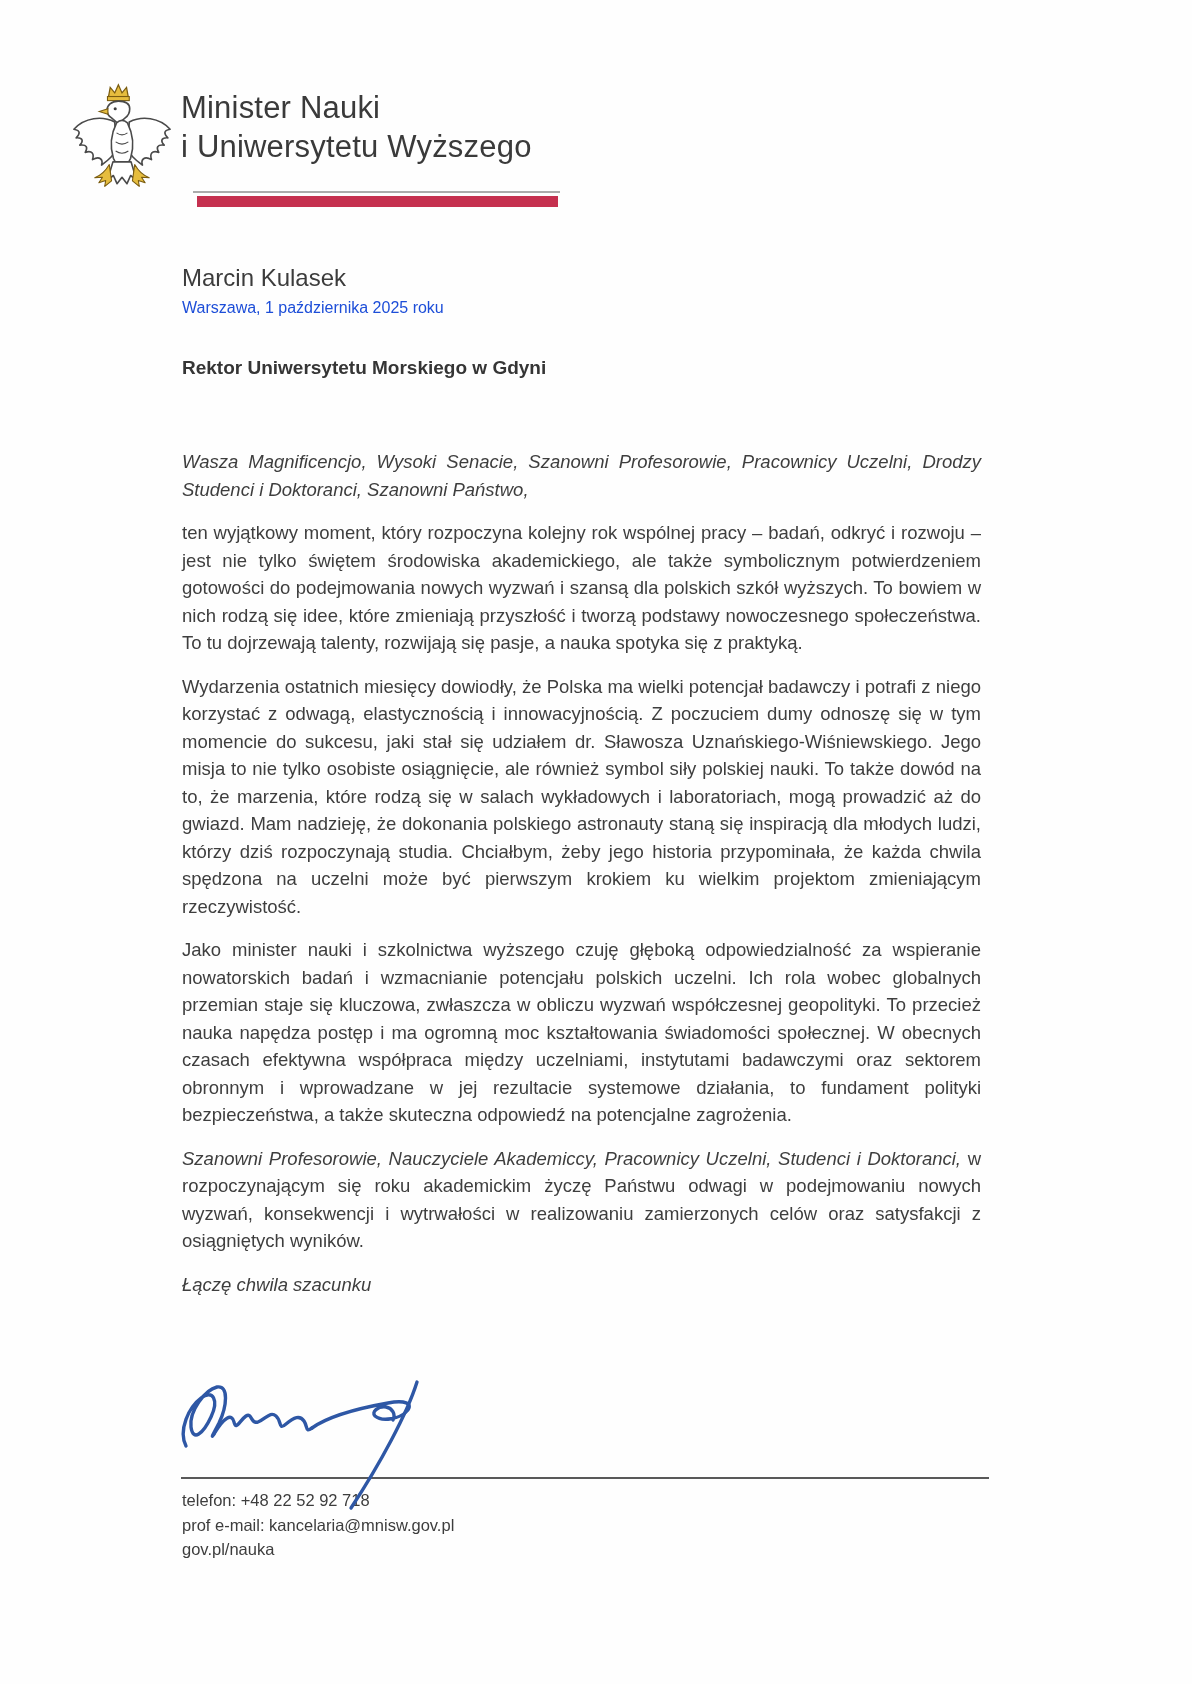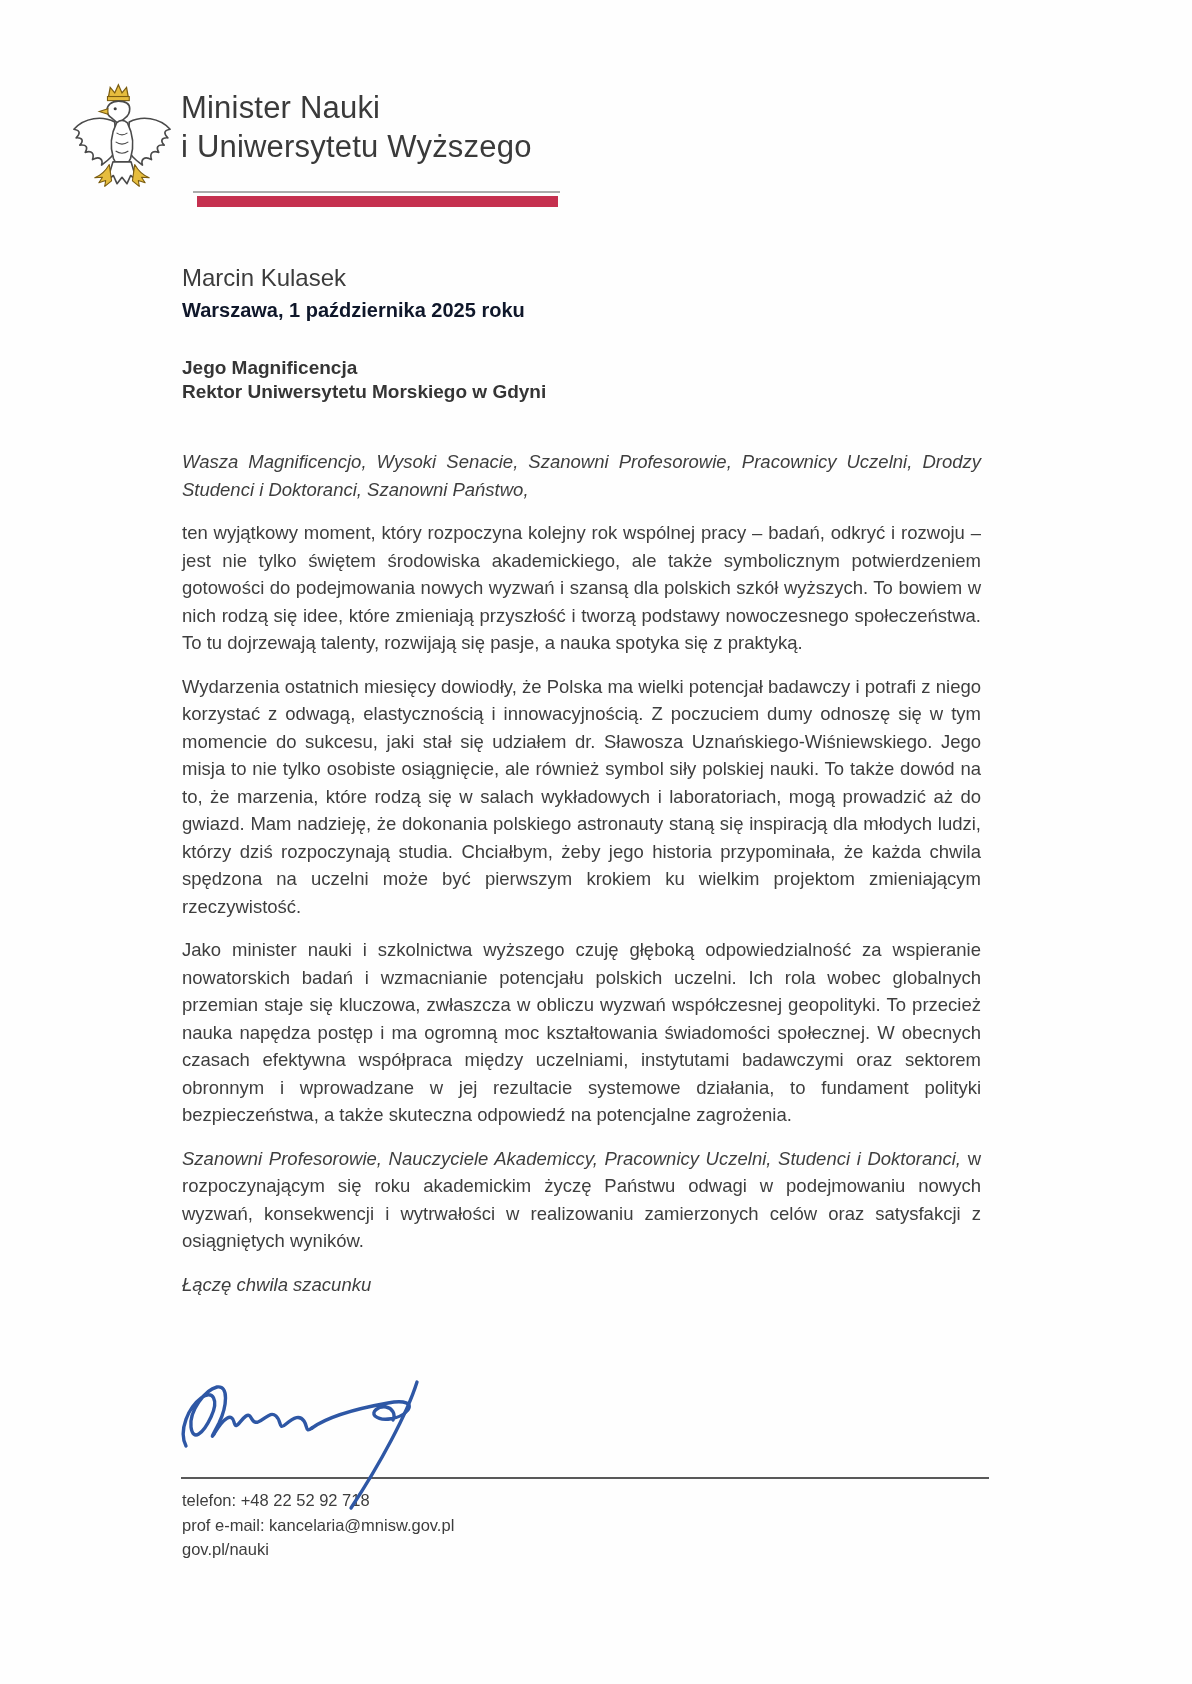--- a/index.html
+++ b/index.html
@@ -14,21 +14,21 @@
   }
   .emblem{position:absolute;left:66px;top:82px;width:112px;height:118px;}
   .ministry-title{
     position:absolute;left:181px;top:88px;
     font-size:31px;line-height:39px;font-weight:500;
     color:#3a3a3a;letter-spacing:0.2px;
   }
   .flag-line{position:absolute;left:193px;top:191px;width:367px;height:2px;background:#ababab;}
   .flag-red{position:absolute;left:197px;top:196px;width:361px;height:11px;background:#c5304f;}
   .sender{position:absolute;left:182px;top:232px;font-size:24px;color:#3c3c3c;margin-top:32px;}
-  .dateline{position:absolute;left:182px;top:299px;font-size:20px;color:#0f172a;font-weight:bold;}
+  .dateline{position:absolute;left:182px;top:299px;font-size:16px;color:#1d4ed8;}
   .addressee{
     position:absolute;left:182px;top:356px;
     font-size:19px;font-weight:bold;line-height:23.5px;color:#353535;
   }
   .body-text{
     position:absolute;left:182px;top:448px;width:800px;
     font-size:18.5px;line-height:27.5px;color:#3e3e3e;
     text-align:justify;
   }
   .body-text p{margin:0 1px 16px 0;}
@@ -78,21 +78,20 @@
   </div>
 
   <div class="flag-line"></div>
   <div class="flag-red"></div>
 
   <div class="sender">Marcin Kulasek</div>
 
   <div class="dateline">Warszawa, 1 października 2025 roku</div>
 
   <div class="addressee">
-    <div>Jego Magnificencja</div>
     <div>Rektor Uniwersytetu Morskiego w Gdyni</div>
   </div>
 
   <div class="body-text">
     <p class="italic">Wasza Magnificencjo, Wysoki Senacie, Szanowni Profesorowie, Pracownicy Uczelni, Drodzy Studenci i Doktoranci, Szanowni Państwo,</p>
     <p>ten wyjątkowy moment, który rozpoczyna kolejny rok wspólnej pracy – badań, odkryć i rozwoju – jest nie tylko świętem środowiska akademickiego, ale także symbolicznym potwierdzeniem gotowości do podejmowania nowych wyzwań i szansą dla polskich szkół wyższych. To bowiem w nich rodzą się idee, które zmieniają przyszłość i tworzą podstawy nowoczesnego społeczeństwa. To tu dojrzewają talenty, rozwijają się pasje, a nauka spotyka się z praktyką.</p>
     <p>Wydarzenia ostatnich miesięcy dowiodły, że Polska ma wielki potencjał badawczy i potrafi z niego korzystać z odwagą, elastycznością i innowacyjnością. Z poczuciem dumy odnoszę się w tym momencie do sukcesu, jaki stał się udziałem dr. Sławosza Uznańskiego-Wiśniewskiego. Jego misja to nie tylko osobiste osiągnięcie, ale również symbol siły polskiej nauki. To także dowód na to, że marzenia, które rodzą się w salach wykładowych i laboratoriach, mogą prowadzić aż do gwiazd. Mam nadzieję, że dokonania polskiego astronauty staną się inspiracją dla młodych ludzi, którzy dziś rozpoczynają studia. Chciałbym, żeby jego historia przypominała, że każda chwila spędzona na uczelni może być pierwszym krokiem ku wielkim projektom zmieniającym rzeczywistość.</p>
     <p>Jako minister nauki i szkolnictwa wyższego czuję głęboką odpowiedzialność za wspieranie nowatorskich badań i wzmacnianie potencjału polskich uczelni. Ich rola wobec globalnych przemian staje się kluczowa, zwłaszcza w obliczu wyzwań współczesnej geopolityki. To przecież nauka napędza postęp i ma ogromną moc kształtowania świadomości społecznej. W obecnych czasach efektywna współpraca między uczelniami, instytutami badawczymi oraz sektorem obronnym i wprowadzane w jej rezultacie systemowe działania, to fundament polityki bezpieczeństwa, a także skuteczna odpowiedź na potencjalne zagrożenia.</p>
     <p><span class="italic">Szanowni Profesorowie, Nauczyciele Akademiccy, Pracownicy Uczelni, Studenci i Doktoranci,</span><span> w rozpoczynającym się roku akademickim życzę Państwu odwagi w podejmowaniu nowych wyzwań, konsekwencji i wytrwałości w realizowaniu zamierzonych celów oraz satysfakcji z osiągniętych wyników.</span></p>
     <p class="closing">Łączę chwila szacunku</p>
@@ -104,16 +103,16 @@
       <path d="M36,68 C46,51 54,47 56,56 C58,65 62,54 68,50 C74,46 73,59 80,56 C88,53 92,45 98,50 C104,55 100,65 108,58 C116,51 122,49 126,55 C130,61 127,67 134,62"></path>
       <path d="M134,62 C152,49 182,42 210,37 C226,34 236,37 229,45 C222,53 204,56 197,50 C193,46 200,40 208,41 C214,42 218,48 215,54"></path>
       <path d="M239,16 C229,48 202,98 173,142"></path>
     </g>
   </svg>
 
   <div class="footer-rule"></div>
   <div class="footer-left">
     <div>telefon: +48 22 52 92 718</div>
     <div>prof e-mail: kancelaria@mnisw.gov.pl</div>
-    <div>gov.pl/nauki</div>
+    <div>gov.pl/nauka</div>
   </div>
 
 </div>
 
 </body></html>

